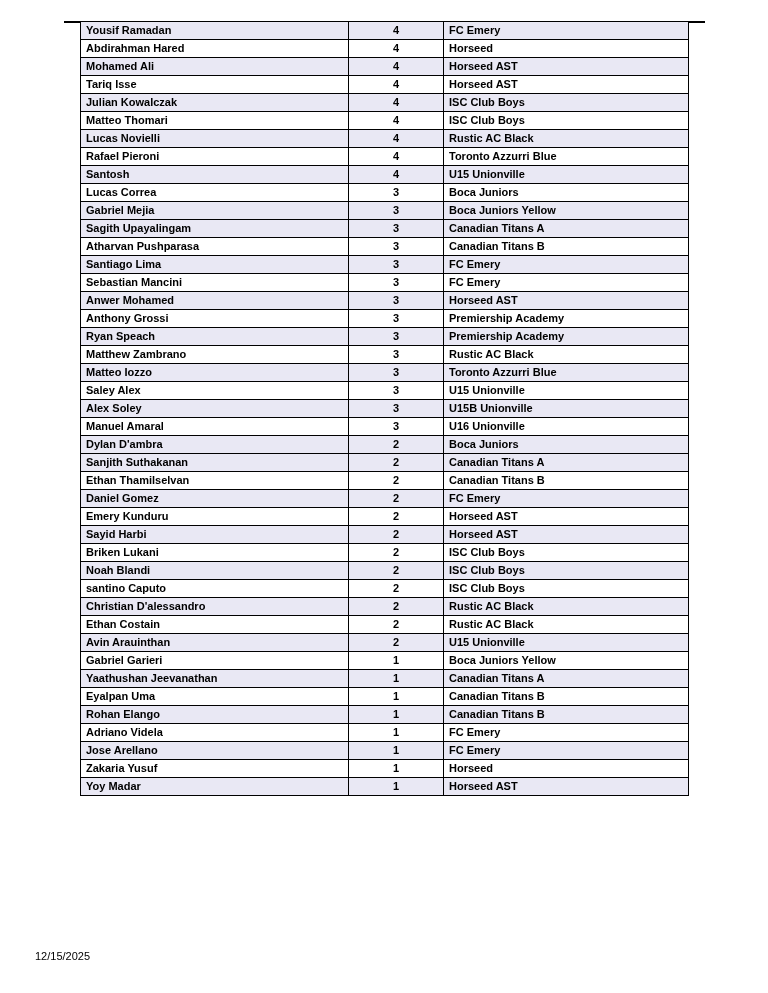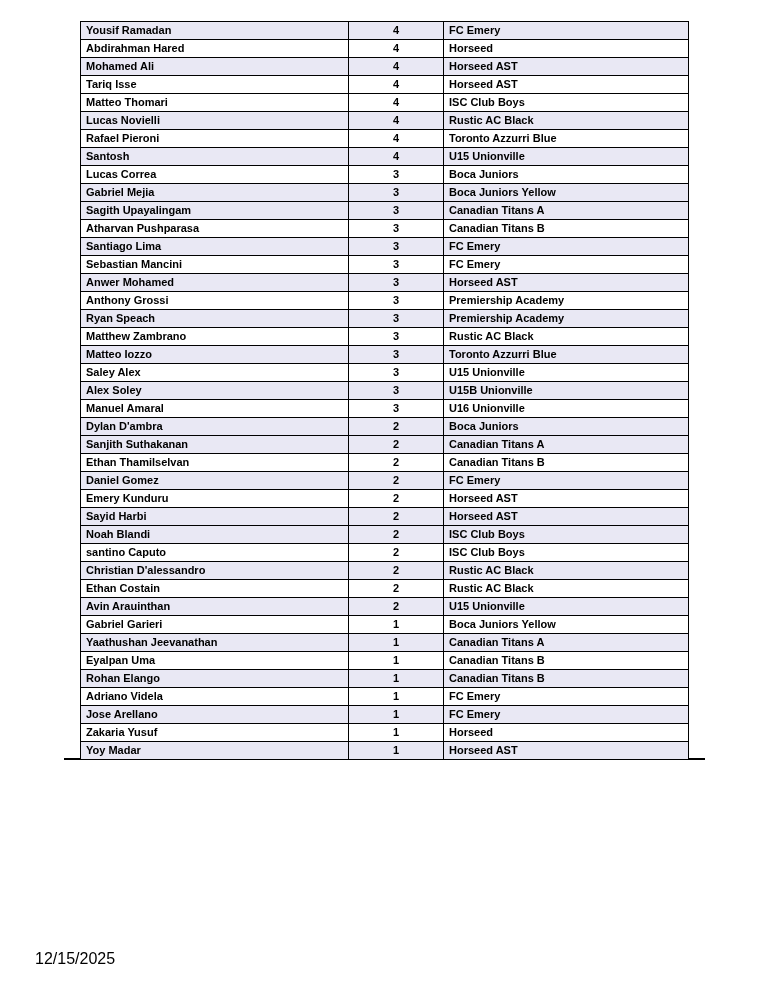--- a/index.html
+++ b/index.html
@@ -11,21 +11,21 @@
   .sheet {
     position: relative;
     width: 768px; height: 993px;
     background: #ffffff;
     overflow: hidden;
   }
   .table-area {
     position: absolute;
     top: 21px; left: 64px;
     display: flex;
-    align-items: flex-end;
+    align-items: flex-start;
   }
   .side-strip {
     width: 16px;
     background: var(--accent, #4a86e8);
     border-top: 1.4px solid #000;
     border-bottom: 1.4px solid #000;
   }
   .side-strip.left  { border-left: 1.4px solid #000; }
   .side-strip.right { border-right: 1.4px solid #000; }
   table.scorers {
@@ -43,21 +43,21 @@
     line-height: 1.1;
     padding: 1px 5px;
     white-space: nowrap;
     overflow: hidden;
   }
   table.scorers td:nth-child(2) { text-align: center; padding: 1px 2px; }
   table.scorers tr.band td { background: var(--row-alt, #e9e8f4); }
   .footer-date {
     position: absolute;
     left: 35px; top: 950px;
-    font-size: 16px;
+    font-size: 11px;
     font-weight: normal;
     color: #000;
   }
 </style>
 </head>
 <body>
 
 <div class="sheet">
   <div class="table-area">
     <div class="side-strip left"></div>
@@ -81,20 +81,25 @@
           <tr class="band">
             <td>Mohamed Ali</td>
             <td>4</td>
             <td>Horseed AST</td>
           </tr>
           <tr>
             <td>Tariq Isse</td>
             <td>4</td>
             <td>Horseed AST</td>
           </tr>
+          <tr class="band">
+            <td>Julian Kowalczak</td>
+            <td>4</td>
+            <td>ISC Club Boys</td>
+          </tr>
           <tr>
             <td>Matteo Thomari</td>
             <td>4</td>
             <td>ISC Club Boys</td>
           </tr>
           <tr class="band">
             <td>Lucas Novielli</td>
             <td>4</td>
             <td>Rustic AC Black</td>
           </tr>
@@ -200,20 +205,25 @@
           </tr>
           <tr>
             <td>Emery Kunduru</td>
             <td>2</td>
             <td>Horseed AST</td>
           </tr>
           <tr class="band">
             <td>Sayid Harbi</td>
             <td>2</td>
             <td>Horseed AST</td>
+          </tr>
+          <tr>
+            <td>Briken Lukani</td>
+            <td>2</td>
+            <td>ISC Club Boys</td>
           </tr>
           <tr class="band">
             <td>Noah Blandi</td>
             <td>2</td>
             <td>ISC Club Boys</td>
           </tr>
           <tr>
             <td>santino Caputo</td>
             <td>2</td>
             <td>ISC Club Boys</td>

